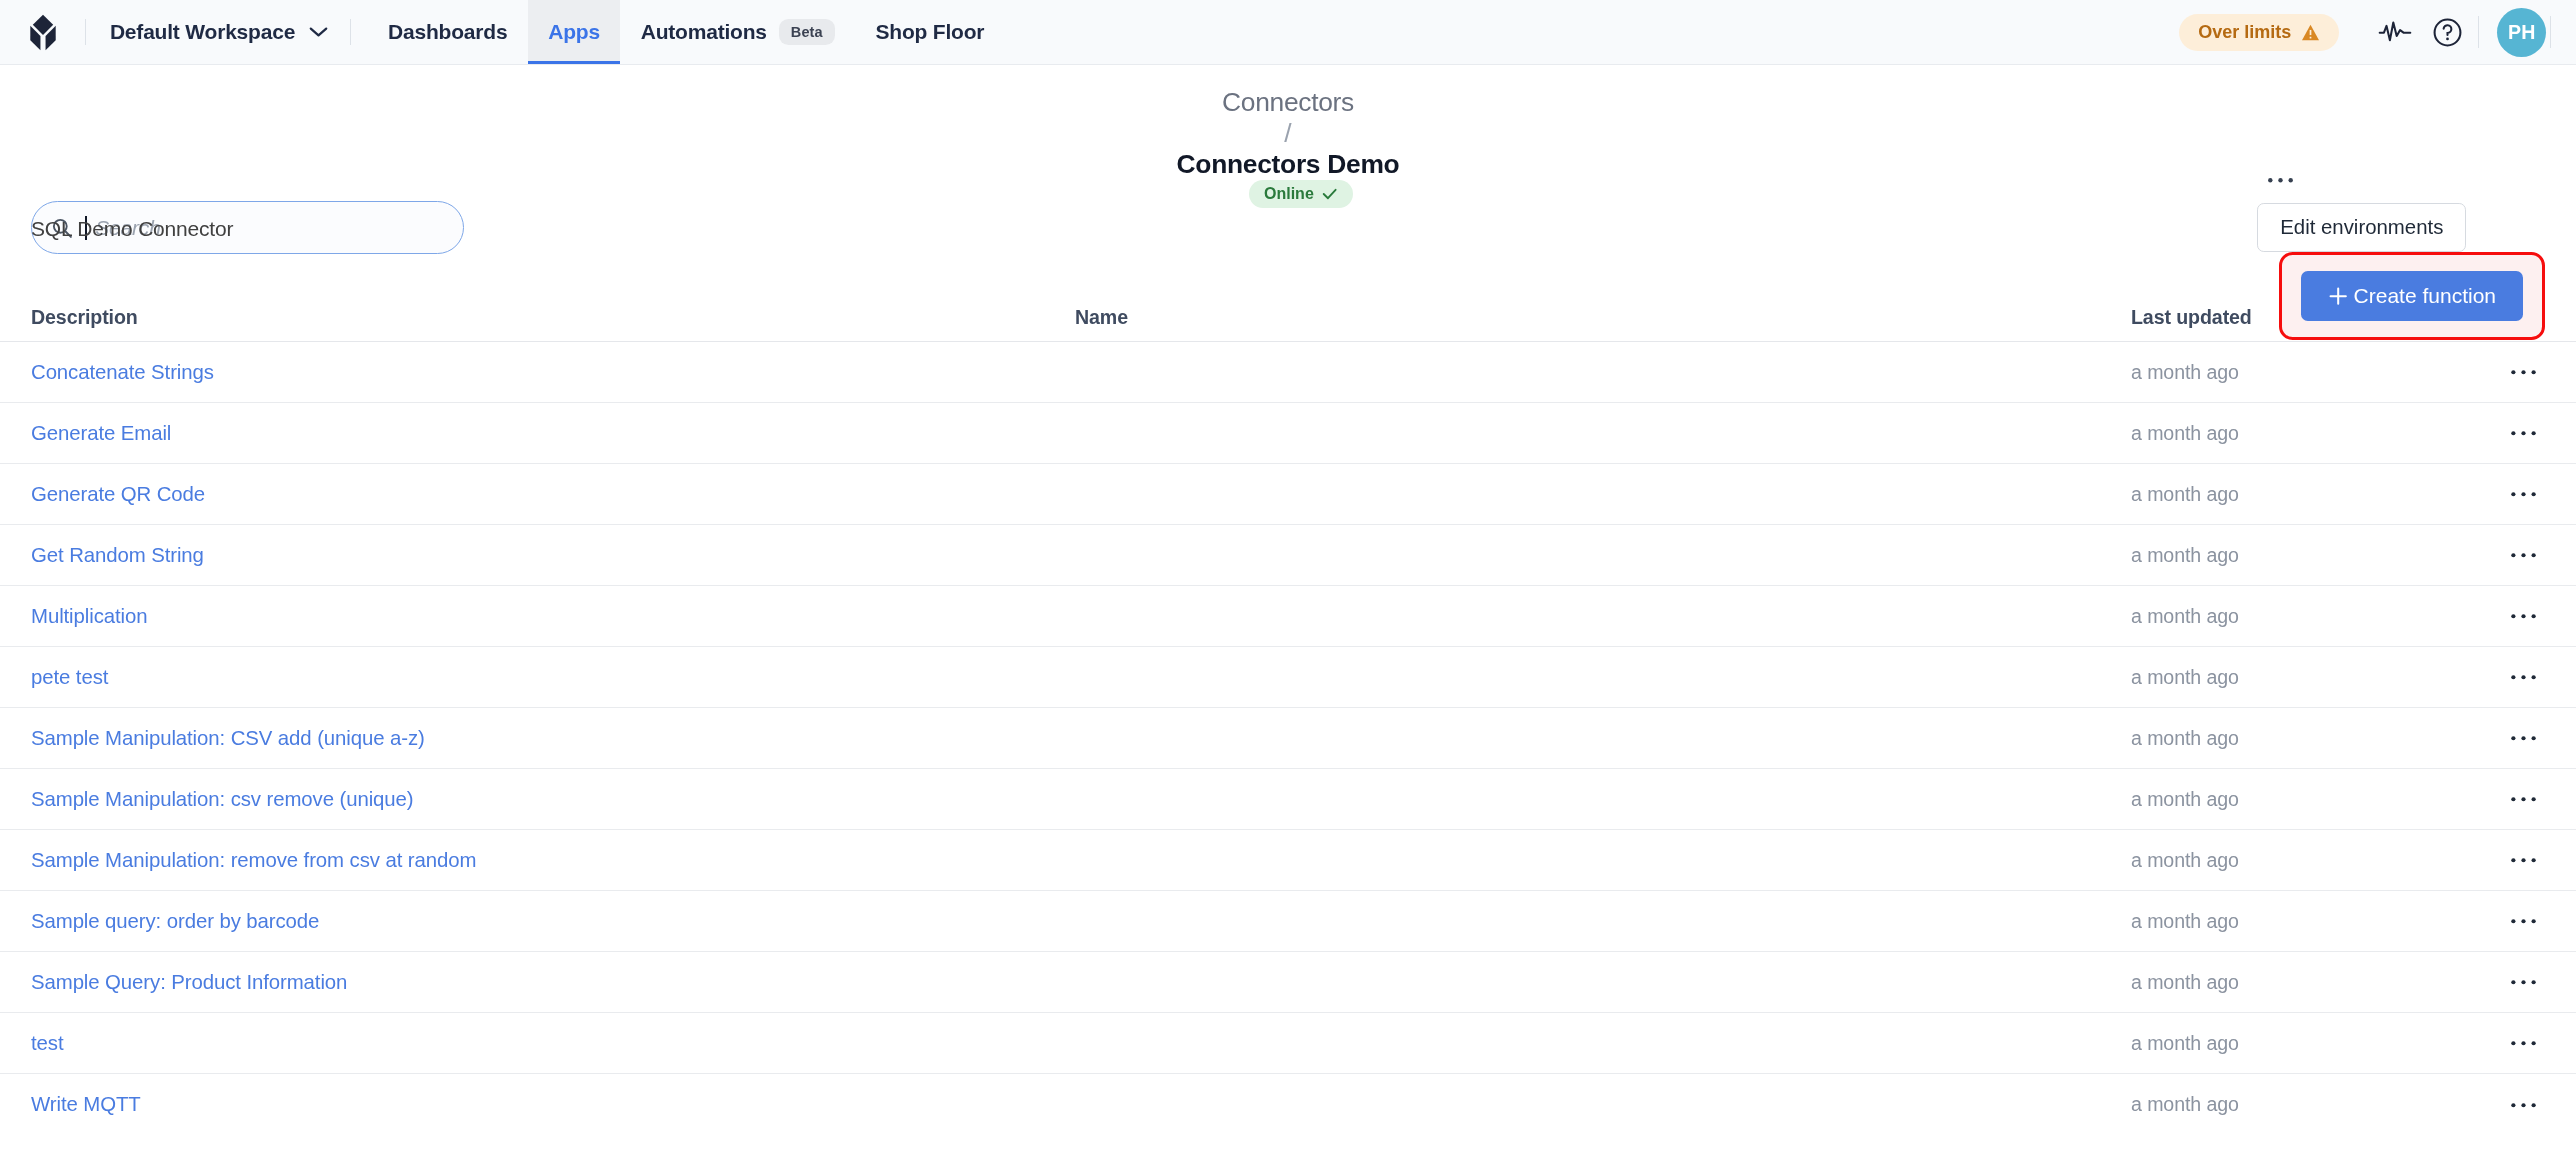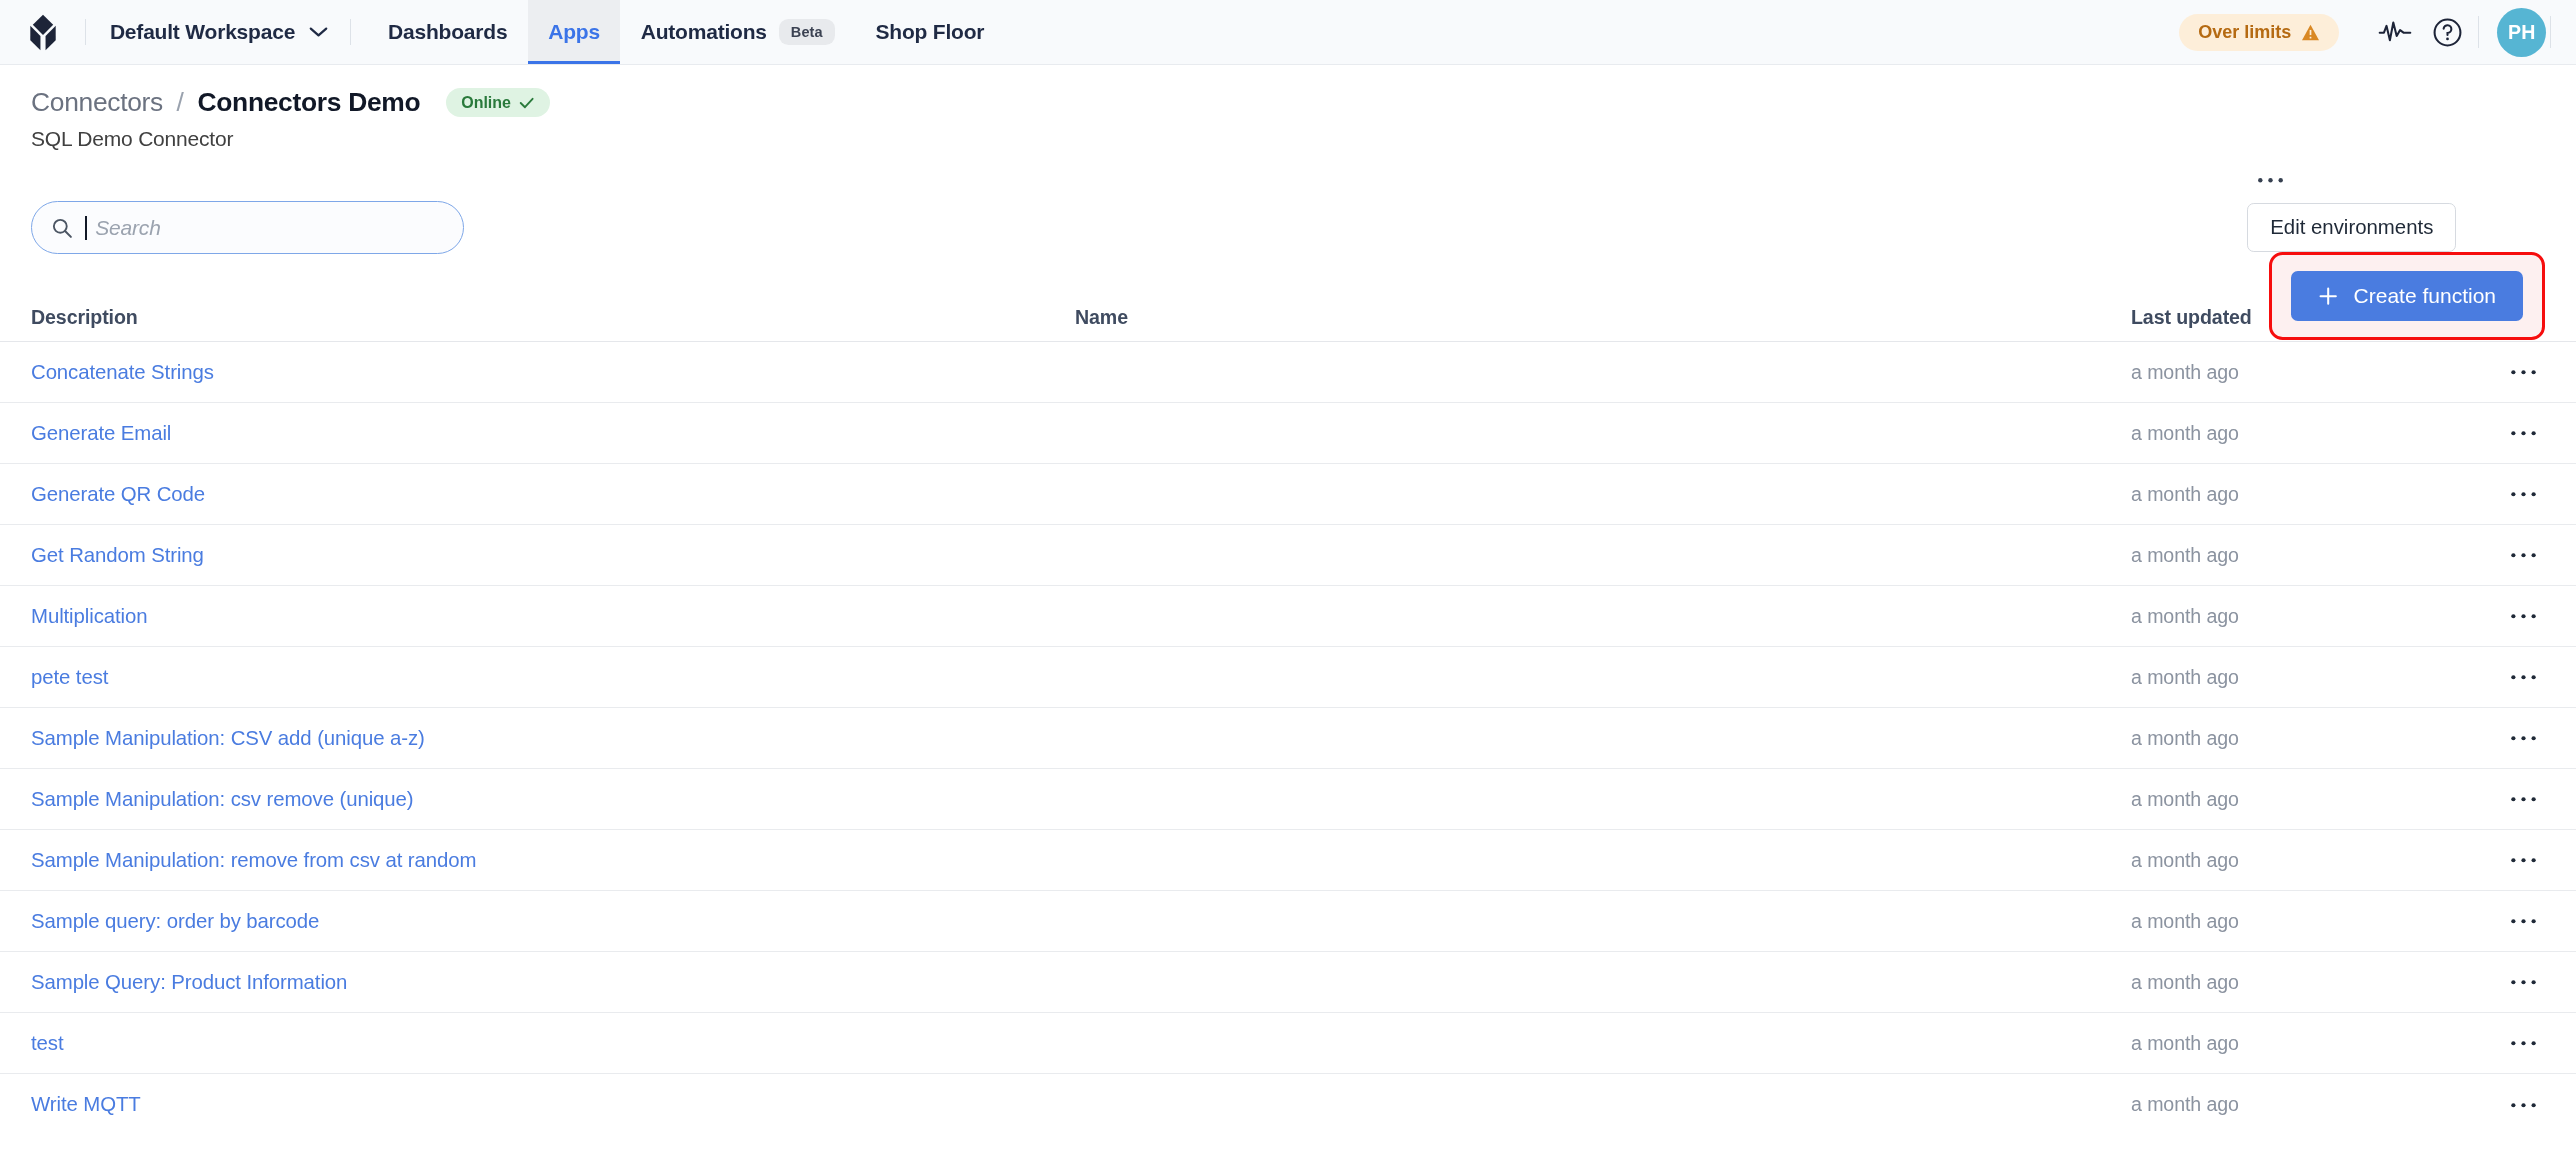--- a/index.html
+++ b/index.html
@@ -96,21 +96,21 @@
     margin-left: 15.3px;
   }
   .right-div { width: 0.9px; height: 32px; background: #dde2e8; margin: 0 3.4px; }
 
   
   .page-head {
     padding: 22px 31px 0 31px;
     position: relative;
     height: 133px;
   }
-  .crumbline { display: flex; align-items: center; gap: 0; }
+  .crumbline { display: flex; align-items: center; gap: 0; flex-direction: column; }
   .crumb-parent {
     font-size: 26.4px; font-weight: 400; color: #6b7280;
     cursor: pointer; letter-spacing: -0.3px;
   }
   .crumb-sep { font-size: 26.4px; color: #9aa2ae; margin: 0 13.6px; }
   .crumb-current {
     font-size: 26.4px; font-weight: 700; color: #111827;
     letter-spacing: -0.3px;
   }
   .online-badge {
@@ -150,21 +150,21 @@
     border: 3.4px solid #f60d0d;
     border-radius: 13.6px;
     background: #fdf0f0;
     padding: 16px 19px;
     display: flex; align-items: center; justify-content: center;
   }
   .btn-primary {
     background: #4a7ce0; border: none; border-radius: 6.8px;
     color: #ffffff; font-size: 21px; font-weight: 400;
     padding: 12.8px 27px;
-    display: flex; align-items: center; gap: 15px;
+    display: flex; align-items: center; gap: 5px;
     cursor: pointer;
     white-space: nowrap;
     font-family: "Liberation Sans", sans-serif;
   }
   .plus { width: 20.4px; height: 20.4px; display: block; }
 
   
   .search-row { padding: 0 31px; margin-top: 3.4px; }
   .search-box {
     width: 433px; height: 53px;

